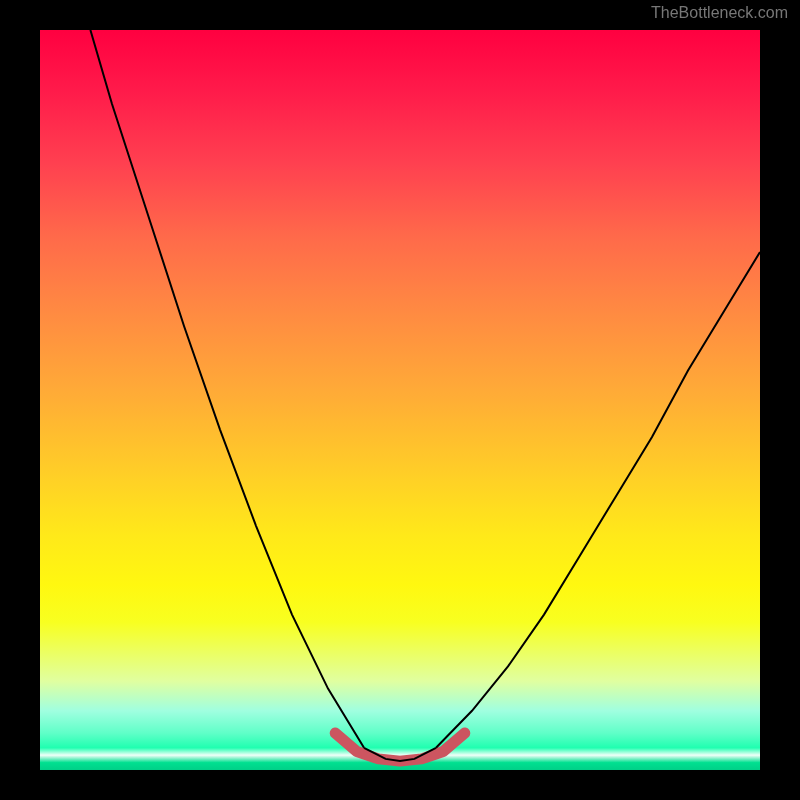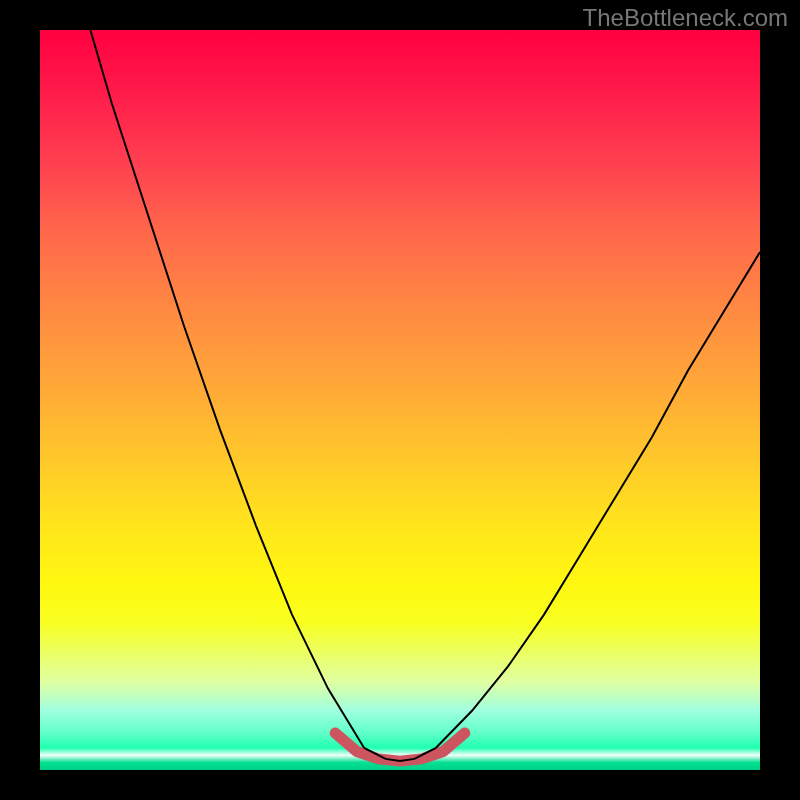--- a/index.html
+++ b/index.html
@@ -14,21 +14,21 @@
   .container {
     position: relative;
     width: 800px;
     height: 800px;
   }
   .watermark {
     position: absolute;
     top: 4px;
     right: 12px;
     color: #777;
-    font-size: 24px;
+    font-size: 16px;
     font-weight: 500;
     z-index: 10;
   }
   .plot-area {
     position: absolute;
     left: 40px;
     top: 30px;
     width: 720px;
     height: 740px;
     background: linear-gradient(to bottom,

